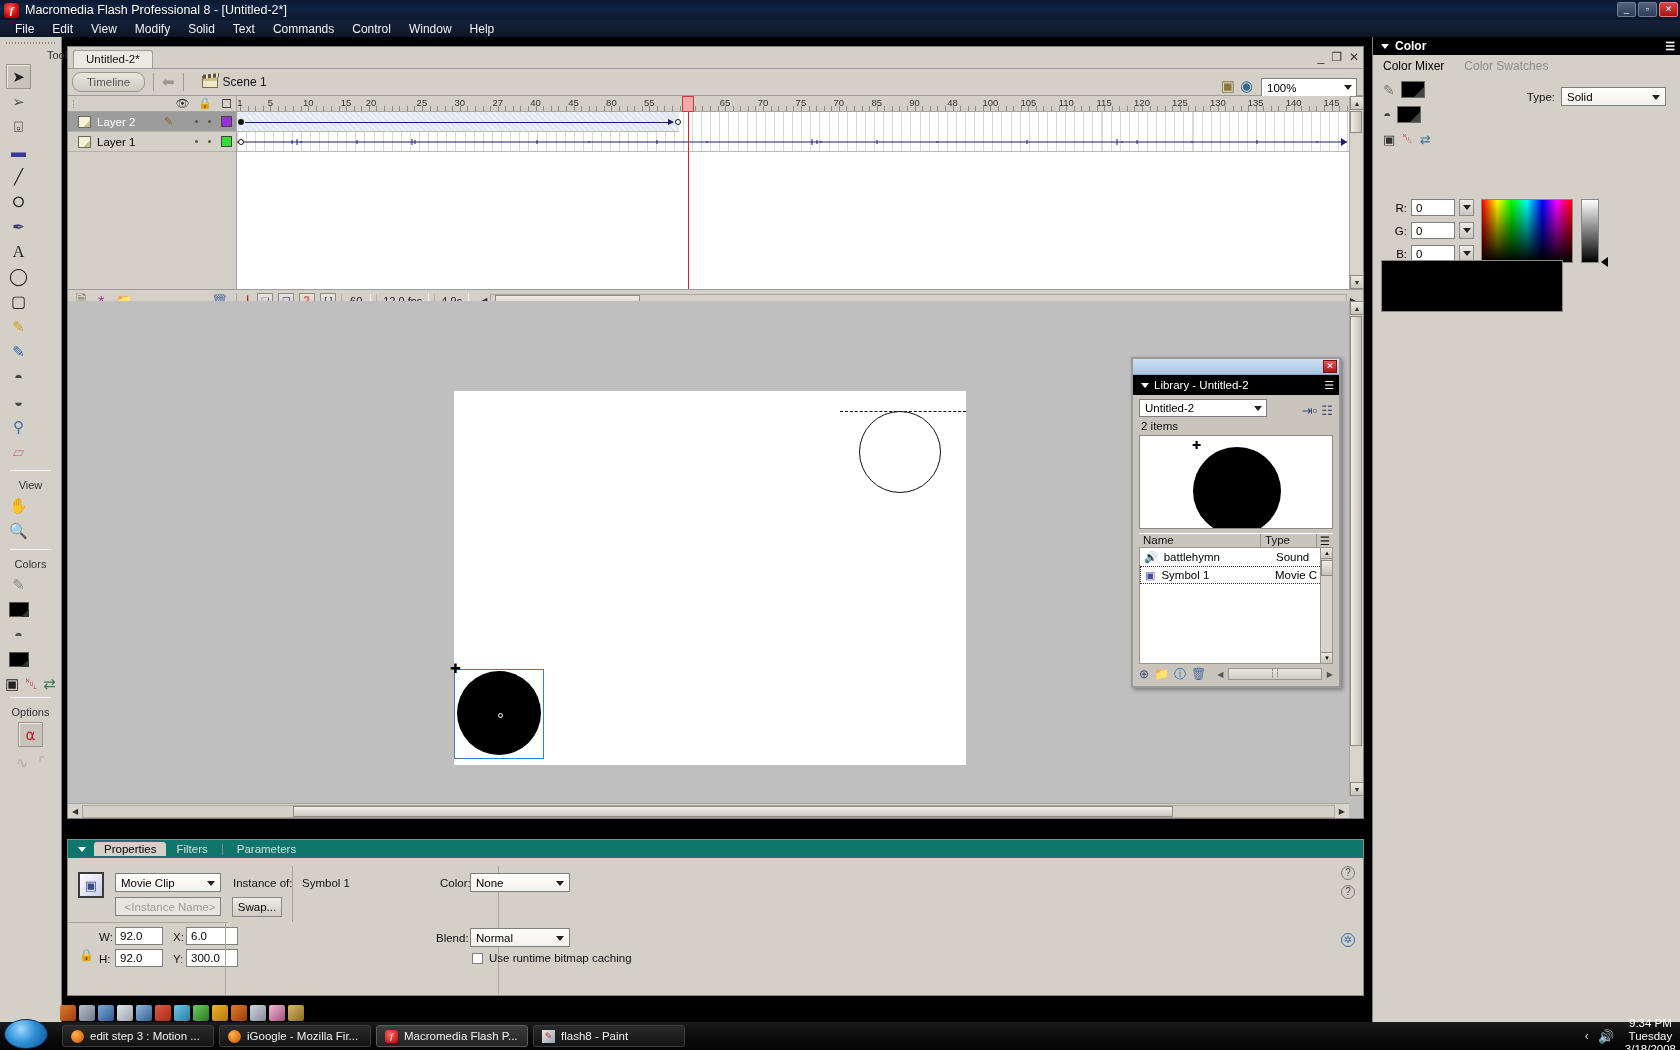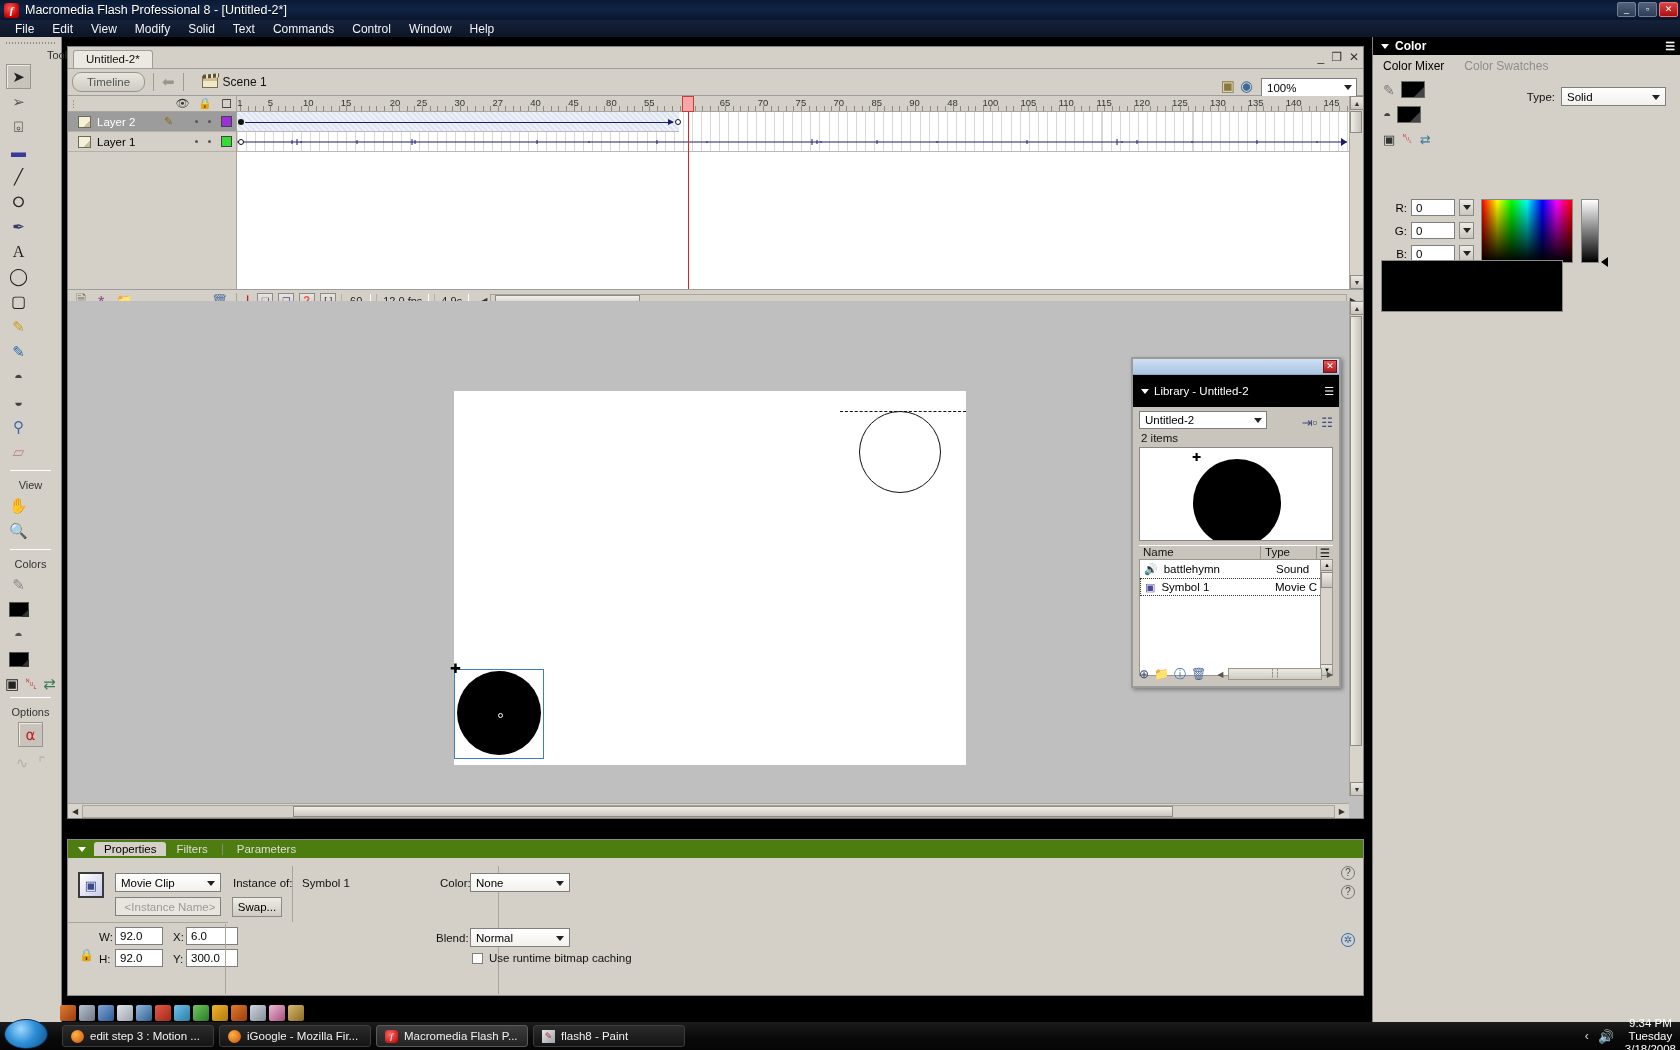--- a/index.html
+++ b/index.html
@@ -242,21 +242,21 @@
     background: #000; color: #fff; display: flex; align-items: center; gap: 6px;
     padding-left: 12px; font-size: 11.5px;
   }
   .tri-right { border-left: 5px solid #fff; border-top: 4px solid transparent; border-bottom: 4px solid transparent; }
   .tri-down { border-top: 5px solid #fff; border-left: 4px solid transparent; border-right: 4px solid transparent; }
 
   .props-panel {
     position: absolute; left: 67px; top: 839px; width: 1297px; height: 157px;
     background: #d4d0c8; border: 1px solid #8a8a8a;
   }
-  .props-tabbar { height: 18px; background: #4d7c0f; display: flex; align-items: center; padding-left: 10px; gap: 0; }
+  .props-tabbar { height: 18px; background: #0f766e; display: flex; align-items: center; padding-left: 10px; gap: 0; }
   .props-tab { font-size: 11.5px; color: #ddd; padding: 1px 10px; }
   .props-tab.active { background: #d4d0c8; color: #000; border-radius: 3px 3px 0 0; }
   .props-divider { width: 1px; height: 11px; background: #888; margin: 0 4px; }
 
   .props-body { position: relative; height: 139px; }
   .symbol-thumb {
     position: absolute; left: 10px; top: 14px; width: 26px; height: 26px;
     background: linear-gradient(135deg,#fff 0%,#c9cde8 100%);
     border: 2px solid #3a3a3a; display: flex; align-items: center; justify-content: center;
   }
@@ -330,21 +330,21 @@
   .lib-winbar {
     height: 16px; background: linear-gradient(to bottom, #cfe0f2, #a9c4e2);
     position: relative; border-bottom: 1px solid #8fa8c4;
   }
   .lib-close {
     position: absolute; right: 2px; top: 1px; width: 14px; height: 13px;
     background: linear-gradient(to bottom,#e35a5a,#a61b1b); border: 1px solid #7a1010;
     color: #fff; font-size: 9px; line-height: 11px; text-align: center;
   }
   .lib-title {
-    height: 32px; background: #000; color: #fff; font-size: 11.5px;
+    height: 20px; background: #000; color: #fff; font-size: 11.5px;
     display: flex; align-items: center; gap: 5px; padding-left: 8px; position: relative;
   }
   .lib-docsel {
     margin: 4px 6px 0 6px; height: 18px; background: #fff; border: 1px solid #7f7f7f;
     font-size: 11.5px; display: flex; align-items: center; padding-left: 5px; position: relative;
   }
   .lib-topbtns { position: absolute; right: 6px; top: 46px; display: flex; gap: 4px; }
   .lib-items-count { font-size: 11.5px; padding: 3px 0 3px 8px; color: #111; background: #c9c5bd; }
   .lib-preview { margin: 0 6px; height: 94px; background: #fff; border: 1px solid #888; position: relative; overflow: hidden; }
   .lib-colhead {
@@ -719,21 +719,21 @@
             <div class="tick" style="left: 1071.78px;"></div>
             <div class="tick" style="left: 1079.36px;"></div>
             <div class="tick" style="left: 1086.94px;"></div>
             <div class="tick" style="left: 1094.52px;"></div>
             <div class="tick" style="left: 1102.1px;"></div>
             <div class="tick" style="left: 1109.68px;"></div>
             <div class="num" style="left: 3px;">1</div>
             <div class="num" style="left: 33.32px;">5</div>
             <div class="num" style="left: 71.22px;">10</div>
             <div class="num" style="left: 109.12px;">15</div>
-            <div class="num" style="left: 158px;">20</div>
+            <div class="num" style="left: 134px;">20</div>
             <div class="num" style="left: 184.92px;">25</div>
             <div class="num" style="left: 222.82px;">30</div>
             <div class="num" style="left: 260.72px;">27</div>
             <div class="num" style="left: 298.62px;">40</div>
             <div class="num" style="left: 336.52px;">45</div>
             <div class="num" style="left: 374.42px;">80</div>
             <div class="num" style="left: 412.32px;">55</div>
             <div class="num" style="left: 450.22px;">60</div>
             <div class="num" style="left: 488.12px;">65</div>
             <div class="num" style="left: 526.02px;">70</div>

